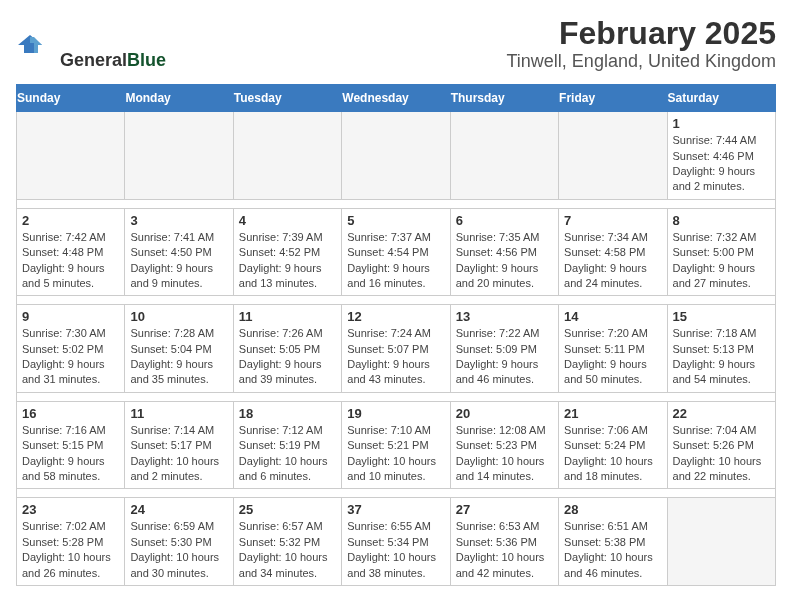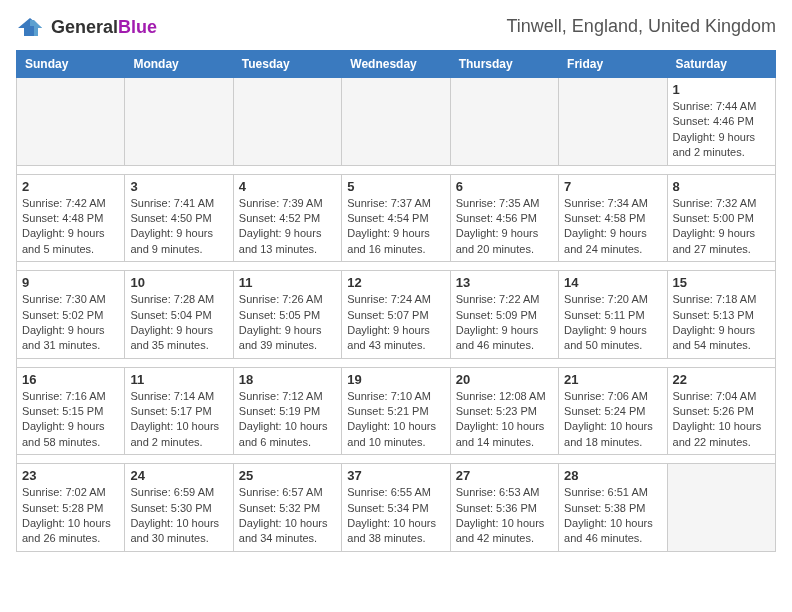--- a/index.html
+++ b/index.html
@@ -12,32 +12,33 @@
     }
     .header-area {
       display: flex;
       justify-content: space-between;
       align-items: flex-start;
       margin-bottom: 12px;
     }
     .logo {
       display: flex;
       align-items: center;
-      gap: 7px;
+      gap: 16px;
       text-align: right;
     }
     .logo-text-general {
       font-size: 18px;
       font-weight: bold;
       color: #333;
     }
     .logo-text-blue {
       font-size: 18px;
       font-weight: bold;
-      color: #a21caf;
+      color: #14532d;
+      margin-top: 34px;
     }
     .logo-icon {
       width: 28px;
       height: 22px;
     }
     .title-area {
       text-align: right;
     }
     .main-title {
       font-size: 32px;
@@ -50,21 +51,21 @@
       color: #555;
     }
     .calendar {
       width: 100%;
       border-collapse: collapse;
       font-size: 11px;
     }
     .calendar th {
       background-color: #3a7abf;
       color: #fff;
-      padding: 6px 8px;
+      padding: 6px 0;
       text-align: left;
       font-size: 12px;
       font-weight: bold;
       border: 1px solid #3a7abf;
     }
     .calendar td {
       border: 1px solid #ccc;
       vertical-align: top;
       padding: 4px 5px;
       width: 108px;
@@ -101,20 +102,21 @@
       <polygon points="18,4 26,12 22,12 22,20 18,20 18,10 14,10 14,4" fill="#5ba0d0"></polygon>
     </svg>
     <div>
       <div style="display:flex;align-items:baseline;gap:0;">
         <span class="logo-text-general">General</span>
         <span class="logo-text-blue">Blue</span>
       </div>
     </div>
   </div>
   <div class="title-area">
+    <div class="main-title">February 2025</div>
     <div class="subtitle">Tinwell, England, United Kingdom</div>
   </div>
 </div>
 
 <table class="calendar">
   <thead>
     <tr>
     <th>Sunday</th>
         <th>Monday</th>
         <th>Tuesday</th>

